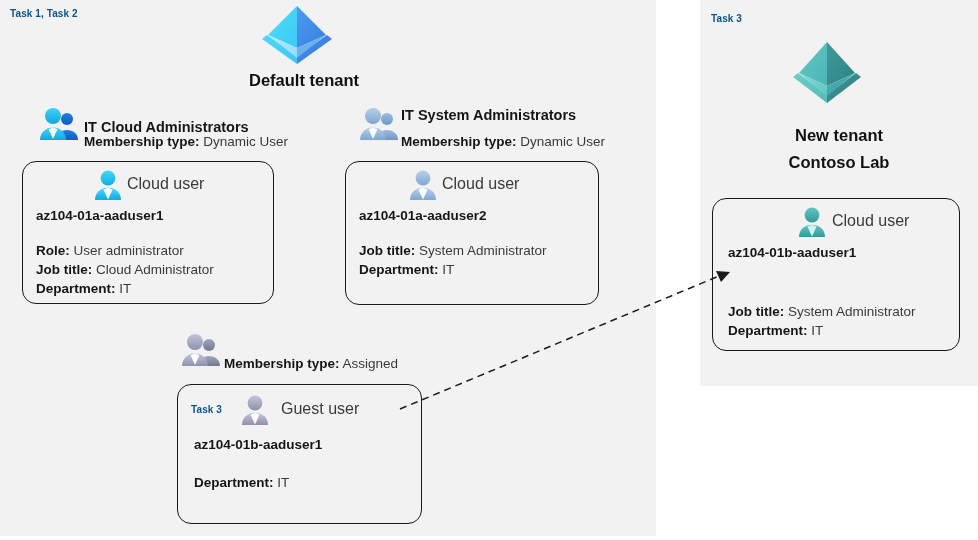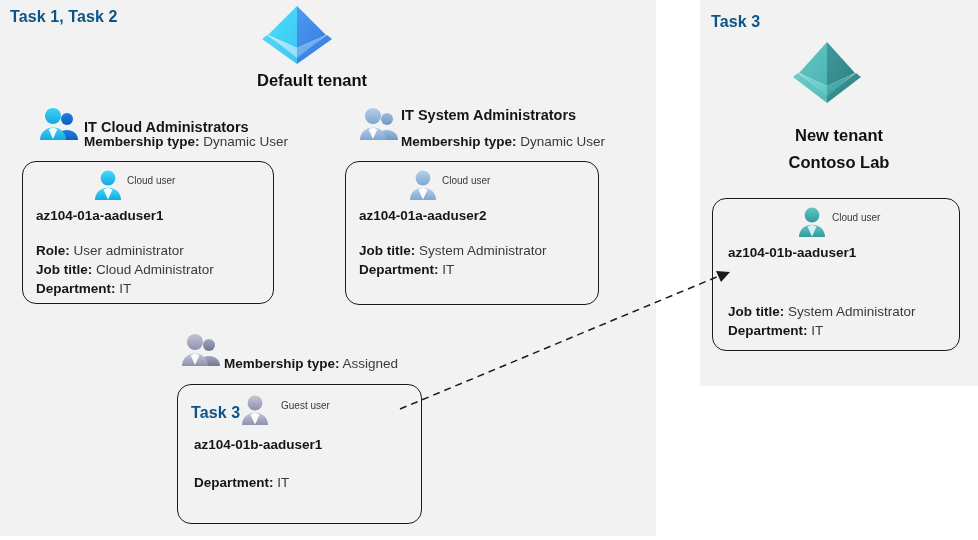--- a/index.html
+++ b/index.html
@@ -9,21 +9,21 @@
     color:#262626;
     -webkit-font-smoothing:antialiased;
   }
   .panel{position:absolute;background:#f2f2f2;}
   #panel-left{left:0;top:0;width:656px;height:536px;}
   #panel-right{left:700px;top:0;width:278px;height:386px;}
 
   .task-label{
     position:absolute;
     font-weight:bold;
-    font-size:16px;
+    font-size:10px;
     color:#0c5488;
     letter-spacing:.1px;
     white-space:nowrap;
   }
 
   .card{
     position:absolute;
     border:1.4px solid #1a1a1a;
     border-radius:14px;
     background:#f2f2f2;
@@ -32,21 +32,21 @@
 
   .hdr-name{
     position:absolute;font-weight:bold;font-size:14.5px;color:#161616;white-space:nowrap;
   }
   .hdr-sub{
     position:absolute;font-size:13.5px;color:#3a3a3a;white-space:nowrap;
   }
   .hdr-sub b{color:#161616;font-weight:bold;}
 
   .usertype{
-    position:absolute;font-size:10px;color:#3a3a3a;white-space:nowrap;text-align:center;
+    position:absolute;font-size:16px;color:#3a3a3a;white-space:nowrap;text-align:center;
   }
   .username{
     position:absolute;font-weight:bold;font-size:13.5px;color:#161616;white-space:nowrap;
   }
   .attrs{
     position:absolute;font-size:13.5px;color:#3a3a3a;line-height:19px;white-space:nowrap;
   }
   .attrs b{color:#161616;font-weight:bold;}
   .attrs .row{white-space:nowrap;}
 
@@ -99,21 +99,21 @@
     <polygon points="41,62 6,37 11,33 41,54" fill="url(#tb5)"></polygon>
     <polygon points="41,62 76,37 71,33 41,54" fill="url(#tb6)"></polygon>
 
     <polygon points="41,4 12,33 41,46" fill="url(#tb1)"></polygon>
     <polygon points="41,4 70,33 41,46" fill="url(#tb2)"></polygon>
 
     <polygon points="41,46 12,33 41,56" fill="url(#tb3)"></polygon>
     <polygon points="41,46 70,33 41,56" fill="url(#tb4)"></polygon>
   </svg>
 </div>
-<div class="tenant-title" style="left:192px;top:71px;width:240px;">Default tenant</div>
+<div class="tenant-title" style="left:184px;top:71px;width:240px;">Default tenant</div>
 
 <div class="icon" style="left:39px;top:106px;">
   <svg width="40" height="36" viewBox="0 0 40 36">
     <defs>
       <linearGradient id="gb1" x1="0" y1="0" x2="0" y2="1">
         <stop offset="0" stop-color="#3fd2f7"></stop>
           <stop offset="1" stop-color="#14a7e0"></stop>
       </linearGradient>
       <linearGradient id="gb2" x1="0" y1="0" x2="0" y2="1">
         <stop offset="0" stop-color="#1e7fe0"></stop>

